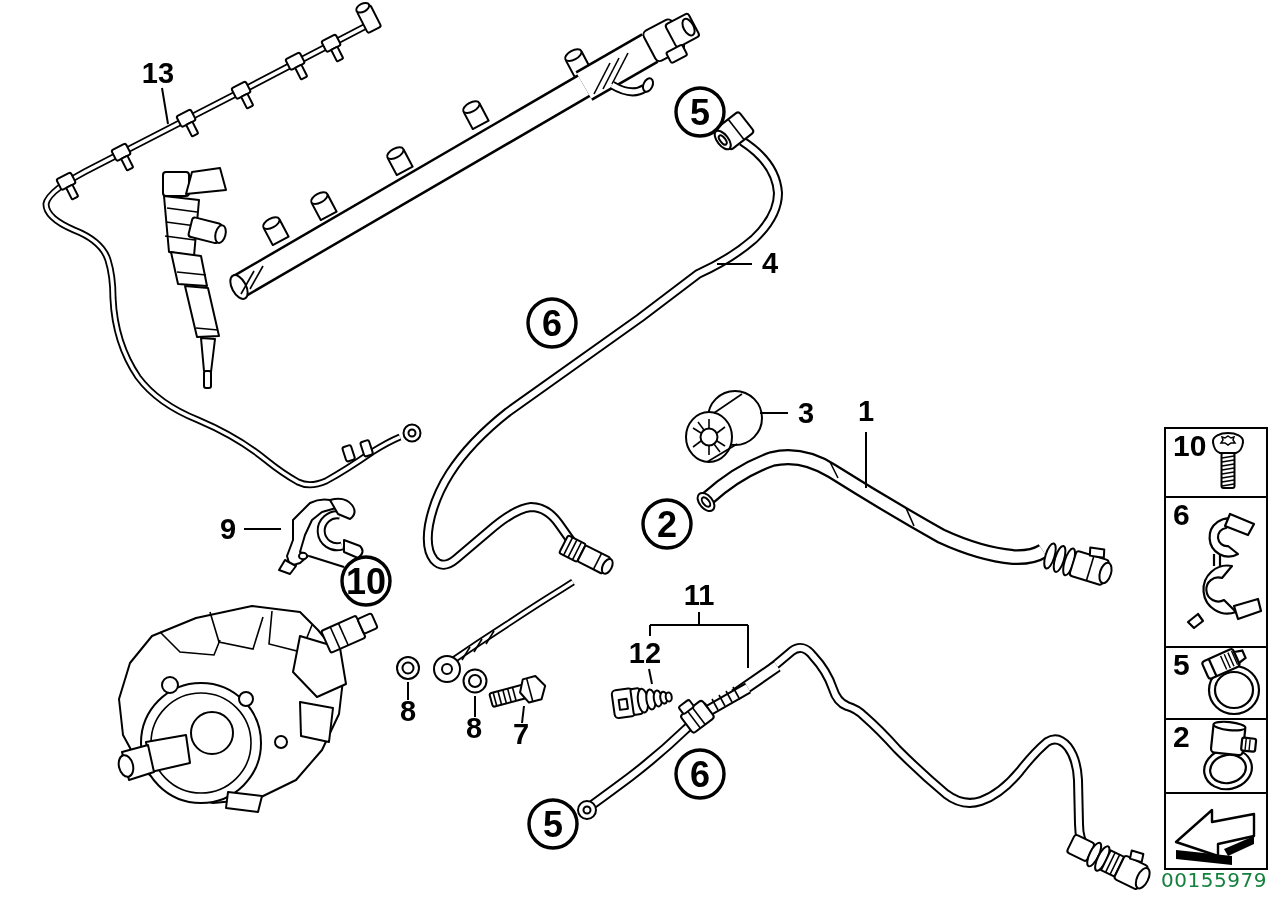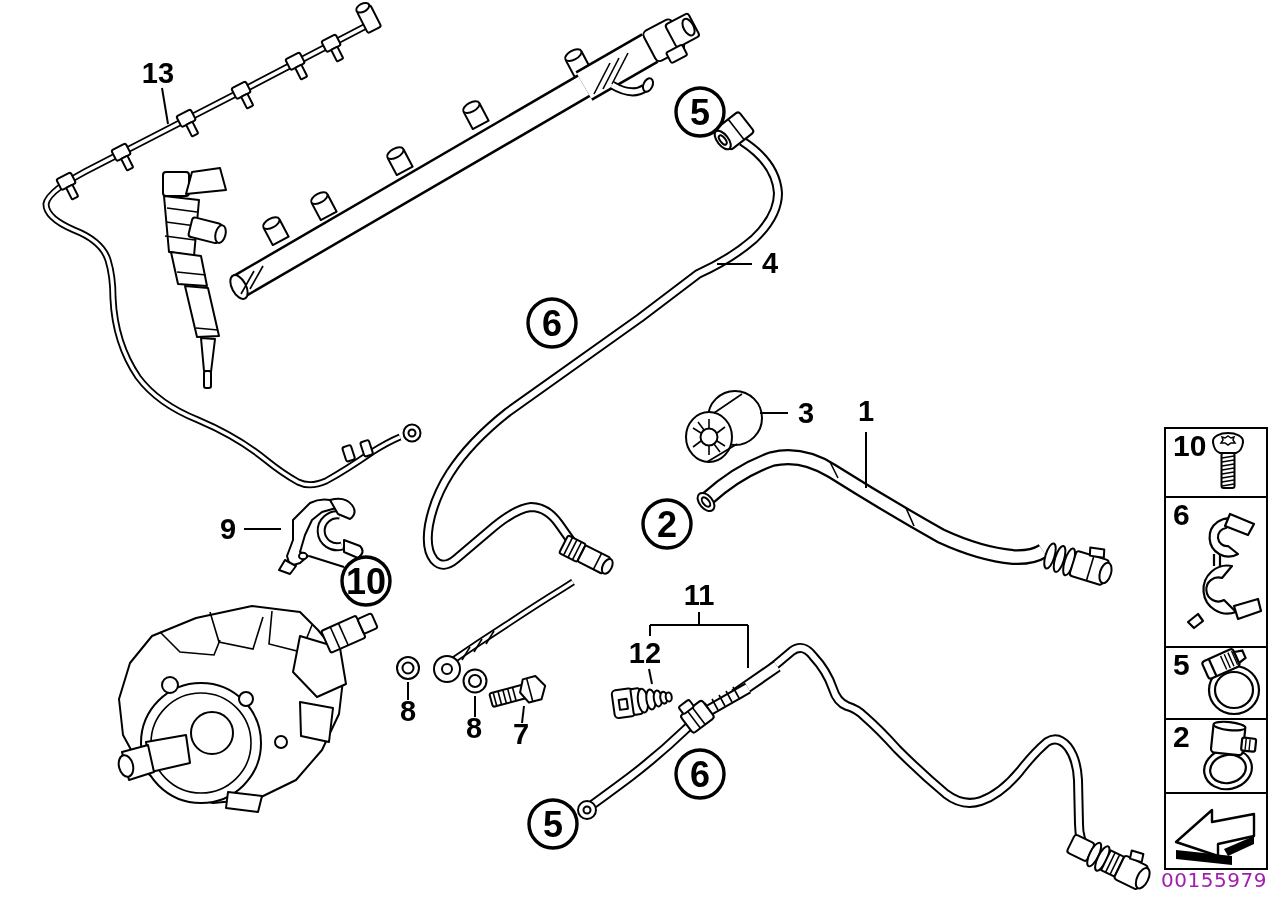--- a/index.html
+++ b/index.html
@@ -15,21 +15,21 @@
   .leader{stroke:#000;stroke-width:2;fill:none;}
   .callout-circle{fill:#fff;stroke:#000;stroke-width:3.4;}
   
   .legend{position:absolute;left:1164px;top:427px;width:104px;}
   .lrow{position:relative;border:2px solid #000;background:#fff;box-sizing:border-box;
         width:104px;margin-top:-2px;}
   .lrow:first-child{margin-top:0;}
   .lnum{position:absolute;left:7px;top:0px;font:bold 30px "Liberation Sans",sans-serif;color:#000;}
   .licon{position:absolute;right:0;top:0;}
   .part-number{position:absolute;left:1160px;top:868px;width:108px;text-align:center;
-               font:20px "DejaVu Sans",sans-serif;letter-spacing:.5px;color:#a21caf;}
+               font:20px "DejaVu Sans",sans-serif;letter-spacing:.5px;color:#15803d;}
 </style>
 </head>
 <body>
 
 <div class="stage">
 
 <svg width="1288" height="910" viewBox="0 0 1288 910">
 
   <g>
     <path class="tube-o" stroke-width="7" d="M 368 25 L 232 96 L 96 166 Q 48 190 46 204 Q 46 218 74 230 Q 102 241 108 260

